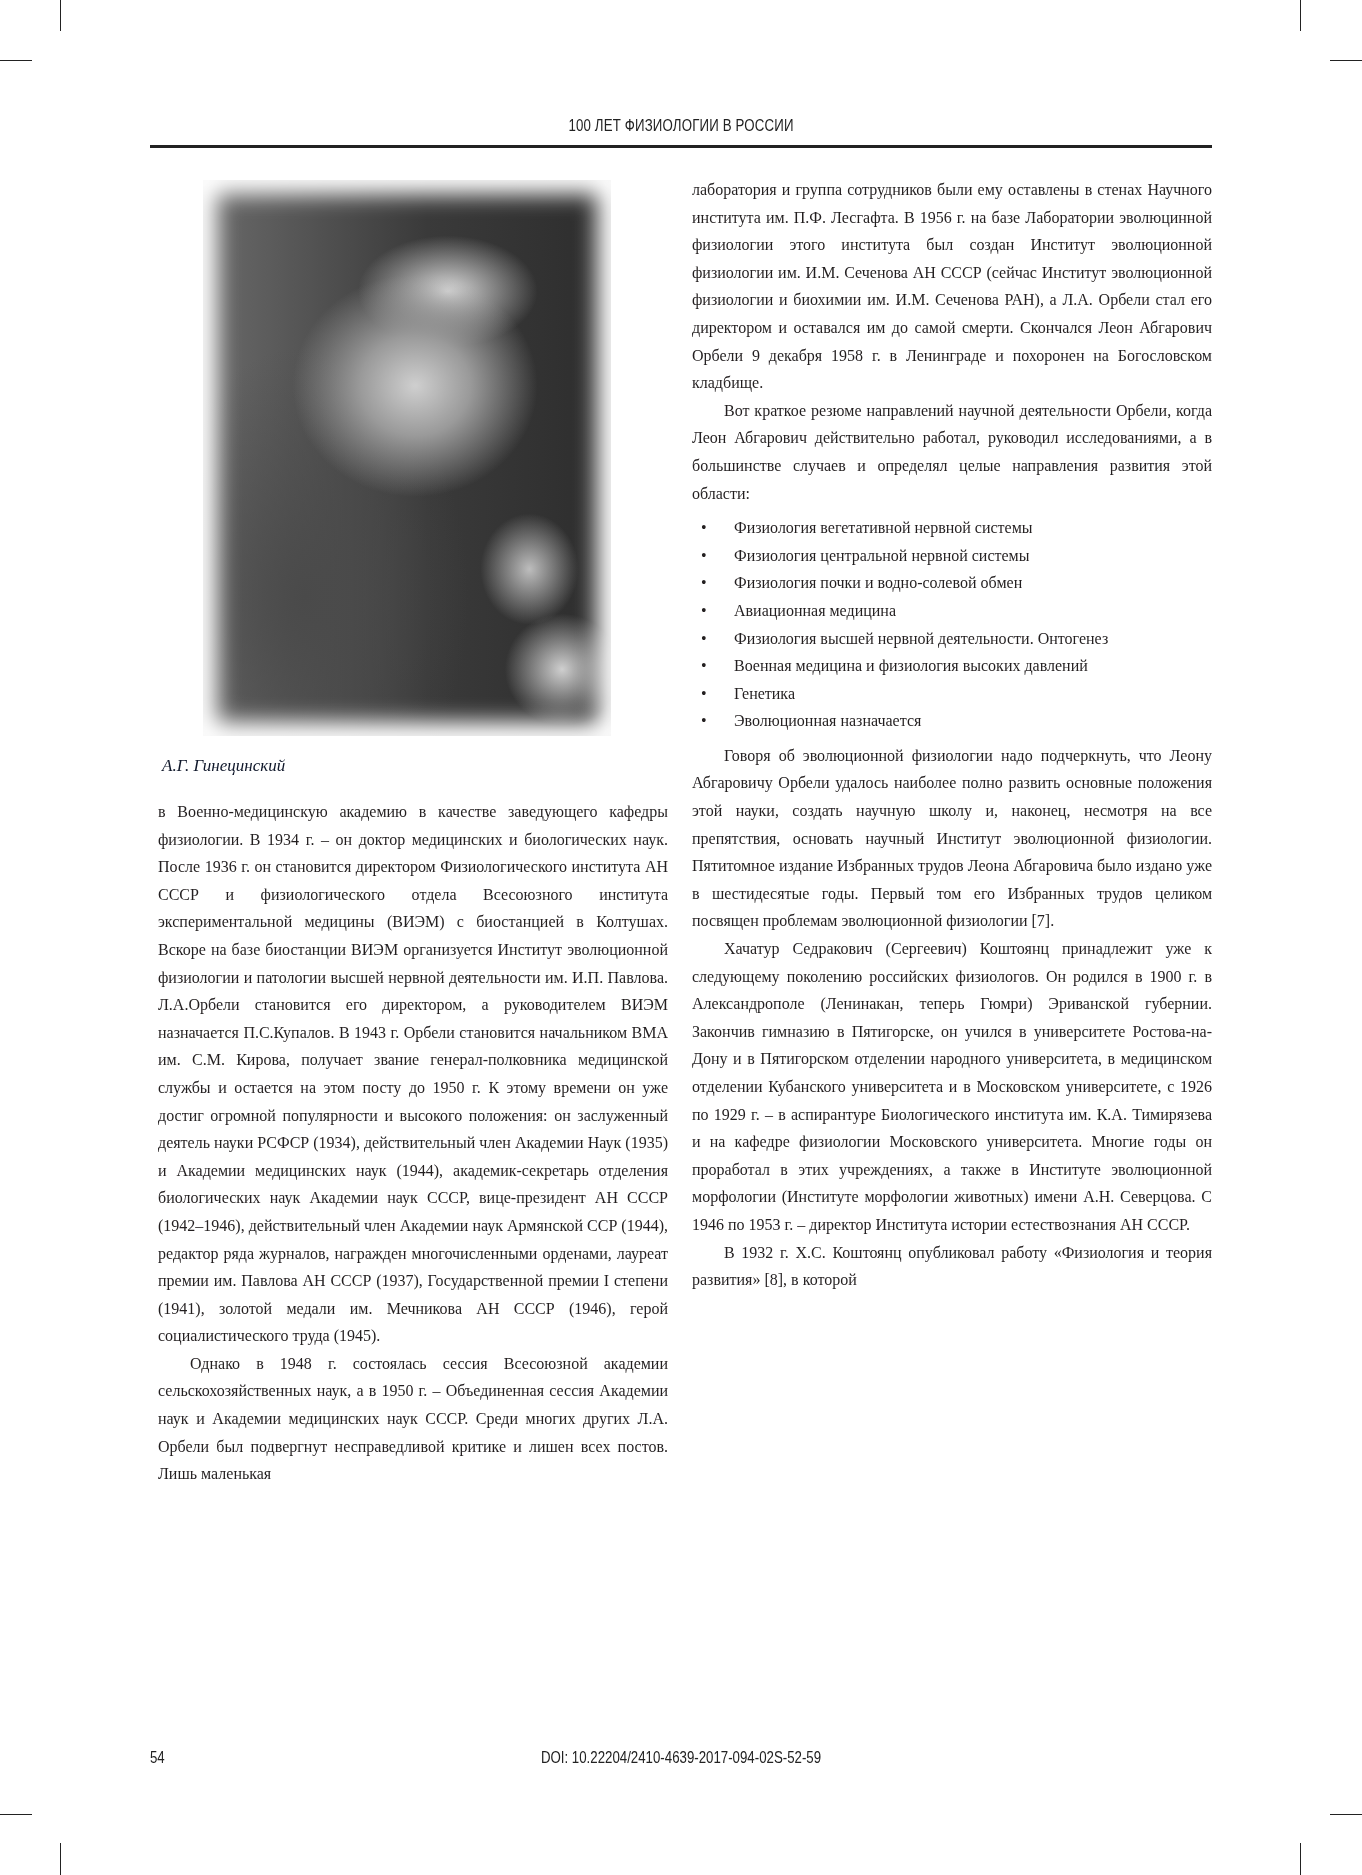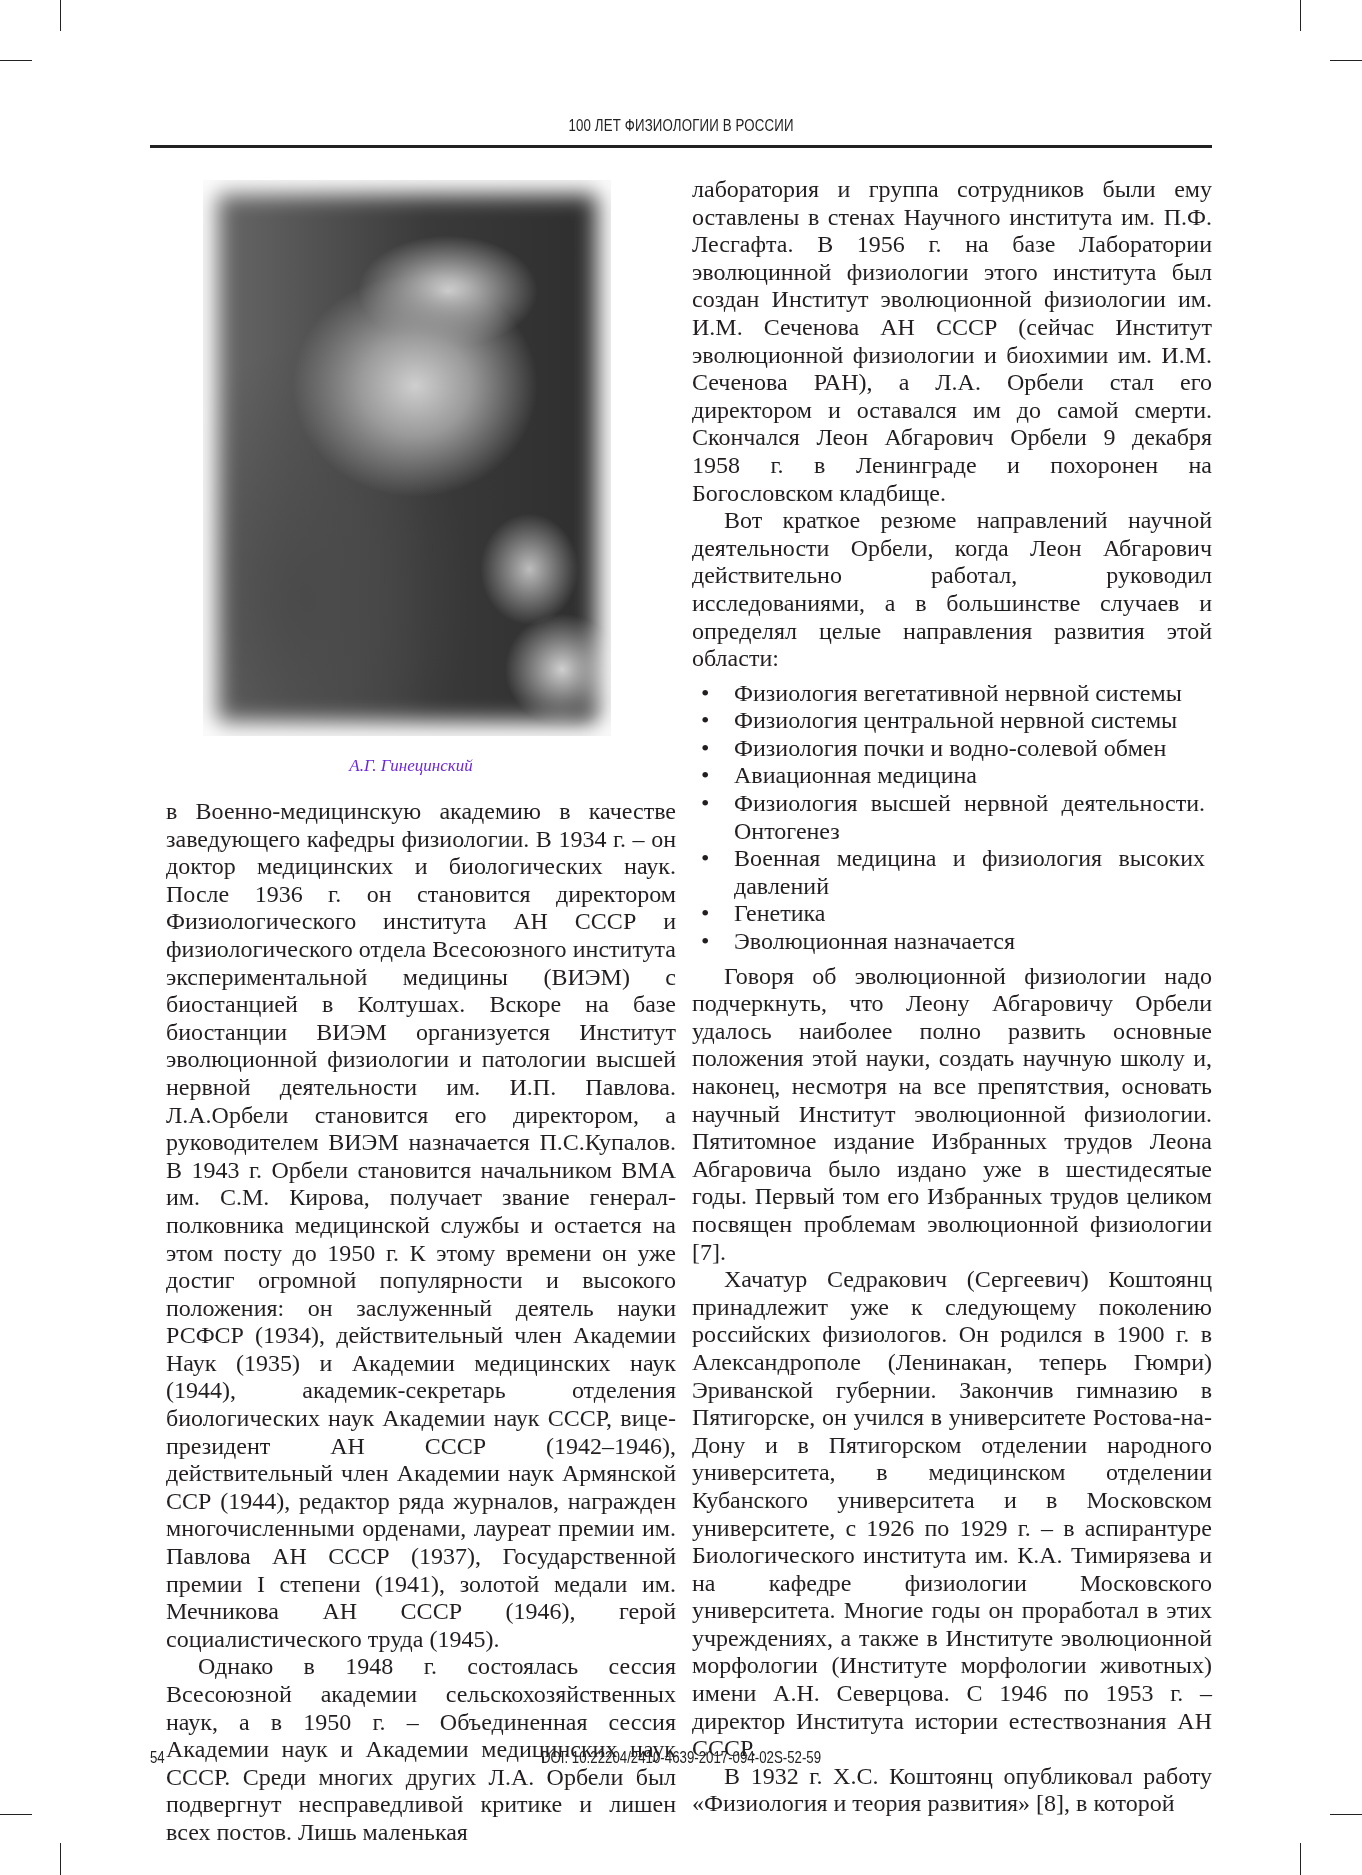--- a/index.html
+++ b/index.html
@@ -2,37 +2,37 @@
 <html><head>
 <meta charset="utf-8">
 <style>
   html, body { margin:0; padding:0; background:#fff; }
   body { width:1362px; height:1875px; position:relative; overflow:hidden; color:#222; }
   .crop { position:absolute; background:#222; }
   .header-title { position:absolute; top:116px; left:0; width:1362px; text-align:center;
     font-family:"Liberation Sans", sans-serif; font-size:17px; letter-spacing:0.2px;
     transform:scaleX(0.78); transform-origin:center; color:#222; }
   .header-rule { position:absolute; top:145px; left:150px; width:1062px; height:3px; background:#222; }
-  .col { position:absolute; font-family:"Liberation Serif", serif; font-size:24px; line-height:27.6px;
+  .col { position:absolute; font-family:"Liberation Serif", serif; font-size:16px; line-height:27.6px;
     text-align:justify; color:#231f20; }
   .col p { margin:0; }
   .indent { text-indent:32px; }
-  .left { left:166px; top:798px; width:510px; }
+  .left { left:158px; top:798px; width:510px; }
   .right { left:692px; top:176px; width:520px; }
   .photo { position:absolute; left:203px; top:180px; width:408px; height:556px;
     background:
       radial-gradient(ellipse 30% 20% at 52% 37%, #cfcfcf 0%, #9a9a9a 45%, rgba(0,0,0,0) 100%),
       radial-gradient(ellipse 22% 10% at 60% 20%, #d8d8d8 0%, rgba(0,0,0,0) 100%),
       radial-gradient(ellipse 40% 45% at 25% 75%, #4a4a4a 0%, rgba(0,0,0,0) 100%),
       radial-gradient(ellipse 12% 10% at 80% 70%, #bdbdbd 0%, rgba(0,0,0,0) 100%),
       radial-gradient(ellipse 14% 10% at 88% 88%, #cfcfcf 0%, rgba(0,0,0,0) 100%),
       linear-gradient(90deg, #6a6a6a 0%, #3a3a3a 55%, #2d2d2d 100%);
     box-shadow: inset 0 0 22px 14px #fff; }
-  .caption { position:absolute; left:156px; top:756px; width:510px; text-align:center;
-    font-family:"Liberation Serif", serif; font-style:italic; font-size:17px; color:#6d28d9; }
+  .caption { position:absolute; left:162px; top:756px; width:510px; text-align:left;
+    font-family:"Liberation Serif", serif; font-style:italic; font-size:17px; color:#0f172a; }
   ul.bullets { list-style:none; margin:7px; padding:0; }
   ul.bullets li { position:relative; padding-left:35px; text-align:justify; }
   ul.bullets li::before { content:"\2022"; position:absolute; left:2px; top:0; }
   .footer-page { position:absolute; left:150px; top:1748px; font-family:"Liberation Sans", sans-serif;
     font-size:17px; transform:scaleX(0.78); transform-origin:left; color:#222; }
   .footer-doi { position:absolute; left:0; width:1362px; top:1748px; text-align:center;
     font-family:"Liberation Sans", sans-serif; font-size:17px; transform:scaleX(0.78); transform-origin:center; color:#222; }
 </style>
 </head>
 <body>

